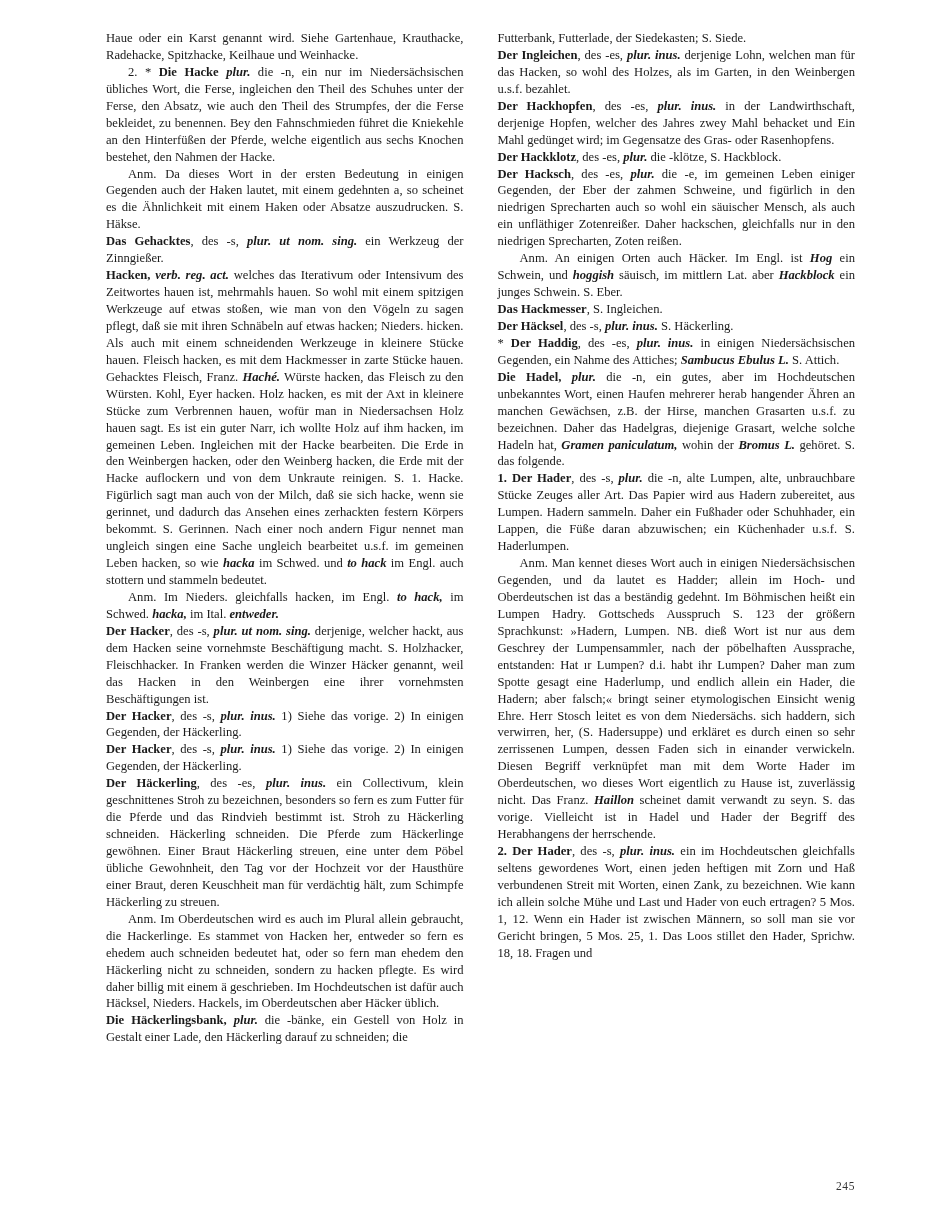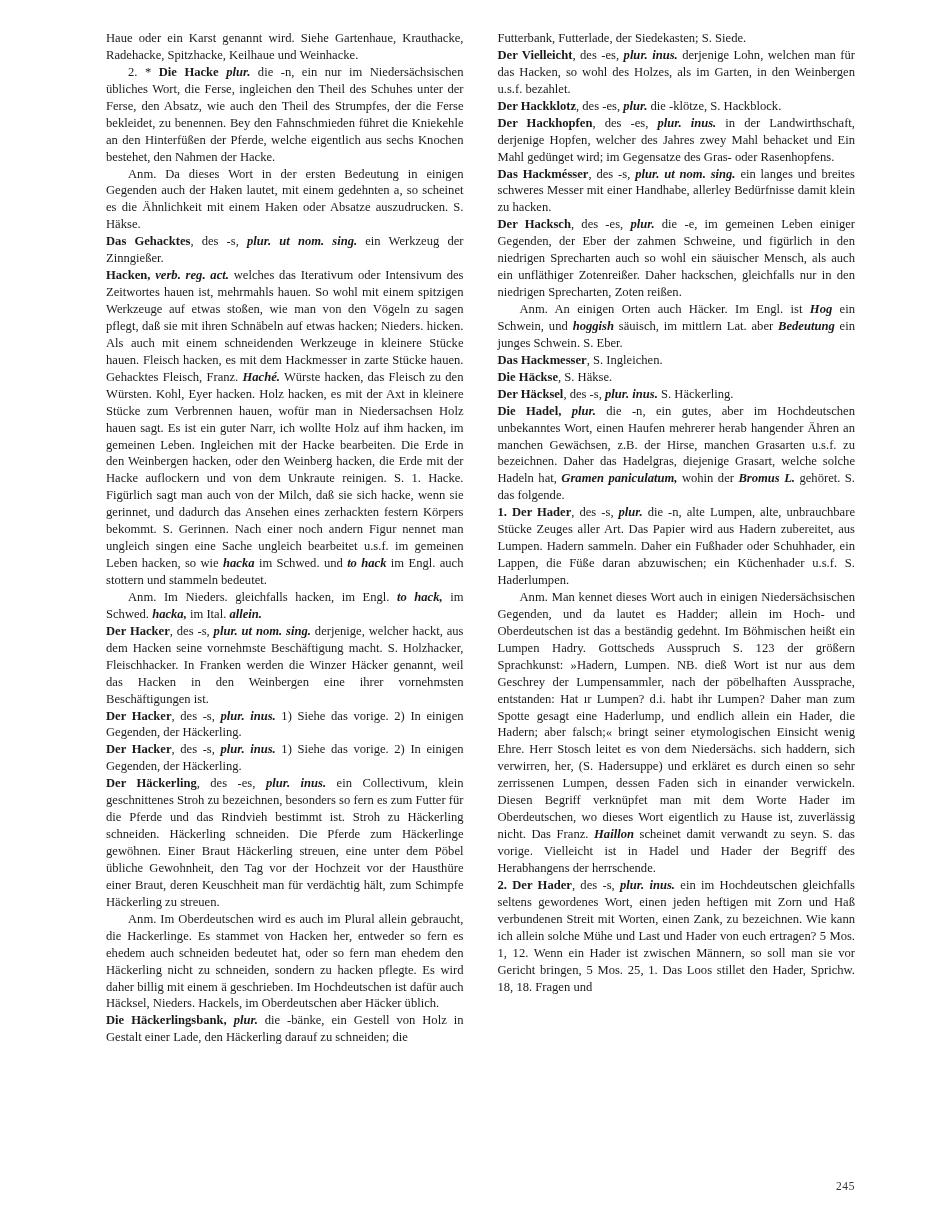--- a/index.html
+++ b/index.html
@@ -54,39 +54,38 @@
 <body>
 
 <div id="page">
   <div class="columns">
     <div class="col" id="col-left">
         <p><span>Haue oder ein Karst genannt wird. Siehe Gartenhaue, Krauthacke, Radehacke, Spitzhacke, Keilhaue und Weinhacke.</span></p>
         <p class="p-indent"><span>2. * </span><span class="b">Die Hacke</span><span> </span><span class="i">plur.</span><span> die -n, ein nur im Niedersächsischen übliches Wort, die Ferse, ingleichen den Theil des Schuhes unter der Ferse, den Absatz, wie auch den Theil des Strumpfes, der die Ferse bekleidet, zu benennen. Bey den Fahnschmieden führet die Kniekehle an den Hinterfüßen der Pferde, welche eigentlich aus sechs Knochen bestehet, den Nahmen der Hacke.</span></p>
         <p class="p-indent"><span>Anm. Da dieses Wort in der ersten Bedeutung in einigen Gegenden auch der Haken lautet, mit einem gedehnten a, so scheinet es die Ähnlichkeit mit einem Haken oder Absatze auszudrucken. S. Häkse.</span></p>
         <p><span class="b">Das Gehacktes</span><span>, des -s, </span><span class="i">plur. ut nom. sing.</span><span> ein Werkzeug der Zinngießer.</span></p>
         <p><span class="b">Hacken,</span><span class="i"> verb. reg. act.</span><span> welches das Iterativum oder Intensivum des Zeitwortes hauen ist, mehrmahls hauen. So wohl mit einem spitzigen Werkzeuge auf etwas stoßen, wie man von den Vögeln zu sagen pflegt, daß sie mit ihren Schnäbeln auf etwas hacken; Nieders. hicken. Als auch mit einem schneidenden Werkzeuge in kleinere Stücke hauen. Fleisch hacken, es mit dem Hackmesser in zarte Stücke hauen. Gehacktes Fleisch, Franz. </span><span class="i">Haché.</span><span> Würste hacken, das Fleisch zu den Würsten. Kohl, Eyer hacken. Holz hacken, es mit der Axt in kleinere Stücke zum Verbrennen hauen, wofür man in Niedersachsen Holz hauen sagt. Es ist ein guter Narr, ich wollte Holz auf ihm hacken, im gemeinen Leben. Ingleichen mit der Hacke bearbeiten. Die Erde in den Weinbergen hacken, oder den Weinberg hacken, die Erde mit der Hacke auflockern und von dem Unkraute reinigen. S. 1. Hacke. Figürlich sagt man auch von der Milch, daß sie sich hacke, wenn sie gerinnet, und dadurch das Ansehen eines zerhackten festern Körpers bekommt. S. Gerinnen. Nach einer noch andern Figur nennet man ungleich singen eine Sache ungleich bearbeitet u.s.f. im gemeinen Leben hacken, so wie </span><span class="i">hacka</span><span> im Schwed. und </span><span class="i">to hack</span><span> im Engl. auch stottern und stammeln bedeutet.</span></p>
-        <p class="p-indent"><span>Anm. Im Nieders. gleichfalls hacken, im Engl. </span><span class="i">to hack,</span><span> im Schwed. </span><span class="i">hacka,</span><span> im Ital. </span><span class="i">allein.</span></p>
+        <p class="p-indent"><span>Anm. Im Nieders. gleichfalls hacken, im Engl. </span><span class="i">to hack,</span><span> im Schwed. </span><span class="i">hacka,</span><span> im Ital. </span><span class="i">entweder.</span></p>
         <p><span class="b">Der Hacker</span><span>, des -s, </span><span class="i">plur. ut nom. sing.</span><span> derjenige, welcher hackt, aus dem Hacken seine vornehmste Beschäftigung macht. S. Holzhacker, Fleischhacker. In Franken werden die Winzer Häcker genannt, weil das Hacken in den Weinbergen eine ihrer vornehmsten Beschäftigungen ist.</span></p>
         <p><span class="b">Der Hacker</span><span>, des -s, </span><span class="i">plur. inus.</span><span> 1) Siehe das vorige. 2) In einigen Gegenden, der Häckerling.</span></p>
         <p><span class="b">Der Hacker</span><span>, des -s, </span><span class="i">plur. inus.</span><span> 1) Siehe das vorige. 2) In einigen Gegenden, der Häckerling.</span></p>
         <p><span class="b">Der Häckerling</span><span>, des -es, </span><span class="i">plur. inus.</span><span> ein Collectivum, klein geschnittenes Stroh zu bezeichnen, besonders so fern es zum Futter für die Pferde und das Rindvieh bestimmt ist. Stroh zu Häckerling schneiden. Häckerling schneiden. Die Pferde zum Häckerlinge gewöhnen. Einer Braut Häckerling streuen, eine unter dem Pöbel übliche Gewohnheit, den Tag vor der Hochzeit vor der Hausthüre einer Braut, deren Keuschheit man für verdächtig hält, zum Schimpfe Häckerling zu streuen.</span></p>
         <p class="p-indent"><span>Anm. Im Oberdeutschen wird es auch im Plural allein gebraucht, die Hackerlinge. Es stammet von Hacken her, entweder so fern es ehedem auch schneiden bedeutet hat, oder so fern man ehedem den Häckerling nicht zu schneiden, sondern zu hacken pflegte. Es wird daher billig mit einem ä geschrieben. Im Hochdeutschen ist dafür auch Häcksel, Nieders. Hackels, im Oberdeutschen aber Häcker üblich.</span></p>
         <p><span class="b">Die Häckerlingsbank,</span><span class="i"> plur.</span><span> die -bänke, ein Gestell von Holz in Gestalt einer Lade, den Häckerling darauf zu schneiden; die</span></p>
       </div>
     <div class="col" id="col-right">
         <p><span>Futterbank, Futterlade, der Siedekasten; S. Siede.</span></p>
-        <p><span class="b">Der Vielleicht</span><span>, des -es, </span><span class="i">plur. inus.</span><span> derjenige Lohn, welchen man für das Hacken, so wohl des Holzes, als im Garten, in den Weinbergen u.s.f. bezahlet.</span></p>
+        <p><span class="b">Der Ingleichen</span><span>, des -es, </span><span class="i">plur. inus.</span><span> derjenige Lohn, welchen man für das Hacken, so wohl des Holzes, als im Garten, in den Weinbergen u.s.f. bezahlet.</span></p>
+        <p><span class="b">Der Hackhopfen</span><span>, des -es, </span><span class="i">plur. inus.</span><span> in der Landwirthschaft, derjenige Hopfen, welcher des Jahres zwey Mahl behacket und Ein Mahl gedünget wird; im Gegensatze des Gras- oder Rasenhopfens.</span></p>
         <p><span class="b">Der Hackklotz</span><span>, des -es, </span><span class="i">plur.</span><span> die -klötze, S. Hackblock.</span></p>
-        <p><span class="b">Der Hackhopfen</span><span>, des -es, </span><span class="i">plur. inus.</span><span> in der Landwirthschaft, derjenige Hopfen, welcher des Jahres zwey Mahl behacket und Ein Mahl gedünget wird; im Gegensatze des Gras- oder Rasenhopfens.</span></p>
-        <p><span class="b">Das Hackmésser</span><span>, des -s, </span><span class="i">plur. ut nom. sing.</span><span> ein langes und breites schweres Messer mit einer Handhabe, allerley Bedürfnisse damit klein zu hacken.</span></p>
         <p><span class="b">Der Hacksch</span><span>, des -es, </span><span class="i">plur.</span><span> die -e, im gemeinen Leben einiger Gegenden, der Eber der zahmen Schweine, und figürlich in den niedrigen Sprecharten auch so wohl ein säuischer Mensch, als auch ein unfläthiger Zotenreißer. Daher hackschen, gleichfalls nur in den niedrigen Sprecharten, Zoten reißen.</span></p>
-        <p class="p-indent"><span>Anm. An einigen Orten auch Häcker. Im Engl. ist </span><span class="i">Hog</span><span> ein Schwein, und </span><span class="i">hoggish</span><span> säuisch, im mittlern Lat. aber </span><span class="i">Bedeutung</span><span> ein junges Schwein. S. Eber.</span></p>
+        <p class="p-indent"><span>Anm. An einigen Orten auch Häcker. Im Engl. ist </span><span class="i">Hog</span><span> ein Schwein, und </span><span class="i">hoggish</span><span> säuisch, im mittlern Lat. aber </span><span class="i">Hackblock</span><span> ein junges Schwein. S. Eber.</span></p>
         <p><span class="b">Das Hackmesser</span><span>, S. Ingleichen.</span></p>
-        <p><span class="b">Die Häckse</span><span>, S. Häkse.</span></p>
         <p><span class="b">Der Häcksel</span><span>, des -s, </span><span class="i">plur. inus.</span><span> S. Häckerling.</span></p>
+        <p><span>* </span><span class="b">Der Haddig</span><span>, des -es, </span><span class="i">plur. inus.</span><span> in einigen Niedersächsischen Gegenden, ein Nahme des Attiches; </span><span class="i">Sambucus Ebulus L.</span><span> S. Attich.</span></p>
         <p><span class="b">Die Hadel,</span><span class="i"> plur.</span><span> die -n, ein gutes, aber im Hochdeutschen unbekanntes Wort, einen Haufen mehrerer herab hangender Ähren an manchen Gewächsen, z.B. der Hirse, manchen Grasarten u.s.f. zu bezeichnen. Daher das Hadelgras, diejenige Grasart, welche solche Hadeln hat, </span><span class="i">Gramen paniculatum,</span><span> wohin der </span><span class="i">Bromus L.</span><span> gehöret. S. das folgende.</span></p>
         <p><span class="b">1. Der Hader</span><span>, des -s, </span><span class="i">plur.</span><span> die -n, alte Lumpen, alte, unbrauchbare Stücke Zeuges aller Art. Das Papier wird aus Hadern zubereitet, aus Lumpen. Hadern sammeln. Daher ein Fußhader oder Schuhhader, ein Lappen, die Füße daran abzuwischen; ein Küchenhader u.s.f. S. Haderlumpen.</span></p>
         <p class="p-indent"><span>Anm. Man kennet dieses Wort auch in einigen Niedersächsischen Gegenden, und da lautet es Hadder; allein im Hoch- und Oberdeutschen ist das a beständig gedehnt. Im Böhmischen heißt ein Lumpen Hadry. Gottscheds Ausspruch S. 123 der größern Sprachkunst: »Hadern, Lumpen. NB. dieß Wort ist nur aus dem Geschrey der Lumpensammler, nach der pöbelhaften Aussprache, entstanden: Hat ır Lumpen? d.i. habt ihr Lumpen? Daher man zum Spotte gesagt eine Haderlump, und endlich allein ein Hader, die Hadern; aber falsch;« bringt seiner etymologischen Einsicht wenig Ehre. Herr Stosch leitet es von dem Niedersächs. sich haddern, sich verwirren, her, (S. Hadersuppe) und erkläret es durch einen so sehr zerrissenen Lumpen, dessen Faden sich in einander verwickeln. Diesen Begriff verknüpfet man mit dem Worte Hader im Oberdeutschen, wo dieses Wort eigentlich zu Hause ist, zuverlässig nicht. Das Franz. </span><span class="i">Haillon</span><span> scheinet damit verwandt zu seyn. S. das vorige. Vielleicht ist in Hadel und Hader der Begriff des Herabhangens der herrschende.</span></p>
         <p><span class="b">2. Der Hader</span><span>, des -s, </span><span class="i">plur. inus.</span><span> ein im Hochdeutschen gleichfalls seltens gewordenes Wort, einen jeden heftigen mit Zorn und Haß verbundenen Streit mit Worten, einen Zank, zu bezeichnen. Wie kann ich allein solche Mühe und Last und Hader von euch ertragen? 5 Mos. 1, 12. Wenn ein Hader ist zwischen Männern, so soll man sie vor Gericht bringen, 5 Mos. 25, 1. Das Loos stillet den Hader, Sprichw. 18, 18. Fragen und</span></p>
       </div>
   </div>
   <div class="page-number">245</div>
 </div>
 
 </body></html>

